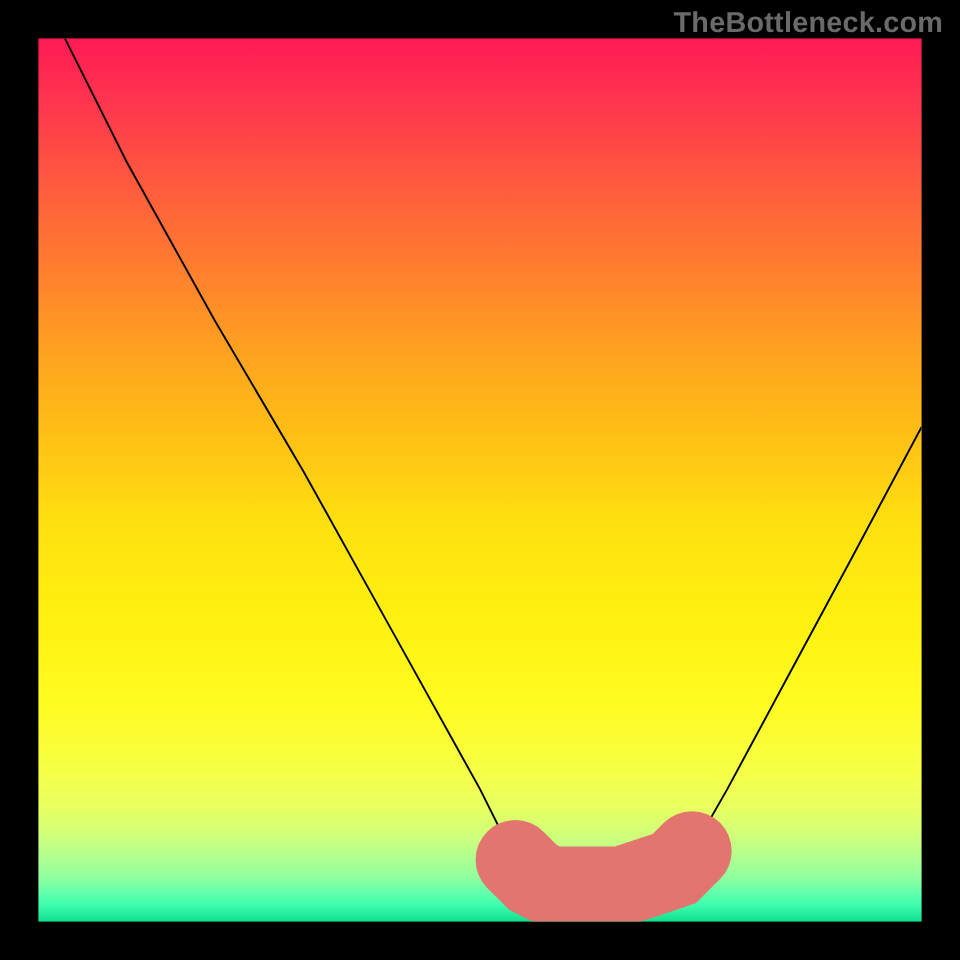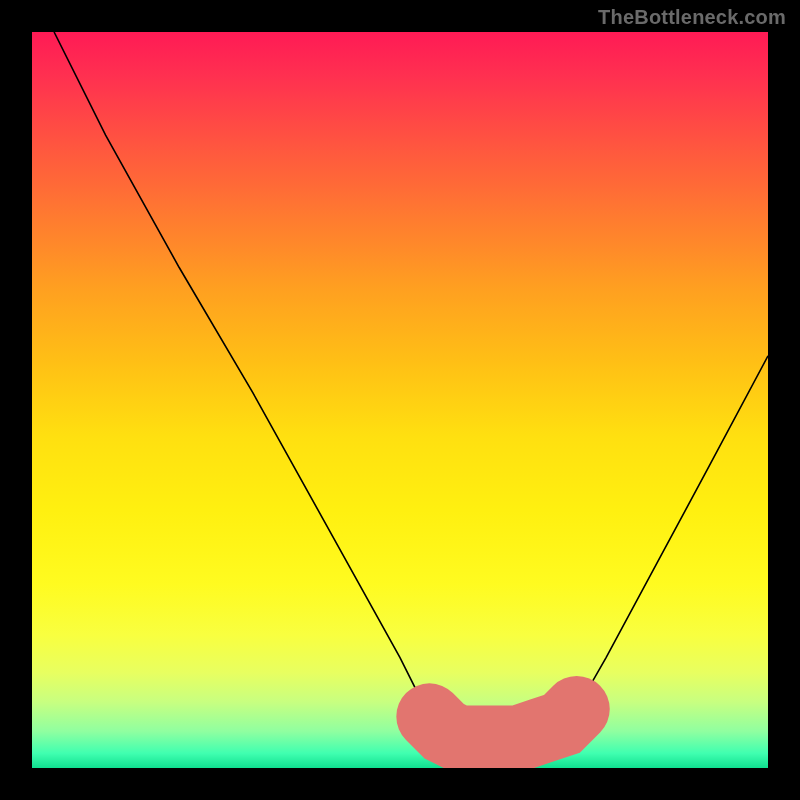--- a/index.html
+++ b/index.html
@@ -41,21 +41,21 @@
     position: absolute;
     inset: 0;
     width: 100%;
     height: 100%;
   }
   .watermark {
     position: absolute;
     top: 6px;
     right: 14px;
     font-family: Arial, Helvetica, sans-serif;
-    font-size: 20px;
+    font-size: 24px;
     font-weight: bold;
     color: #6a6a6a;
     letter-spacing: 0.2px;
   }
 </style>
 </head>
 <body>
 
 <div class="frame">
 

